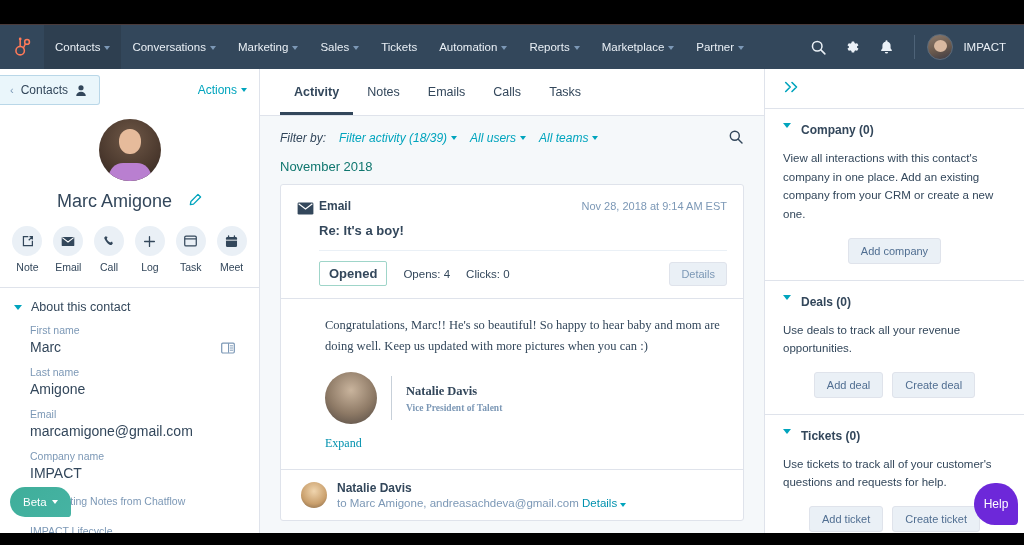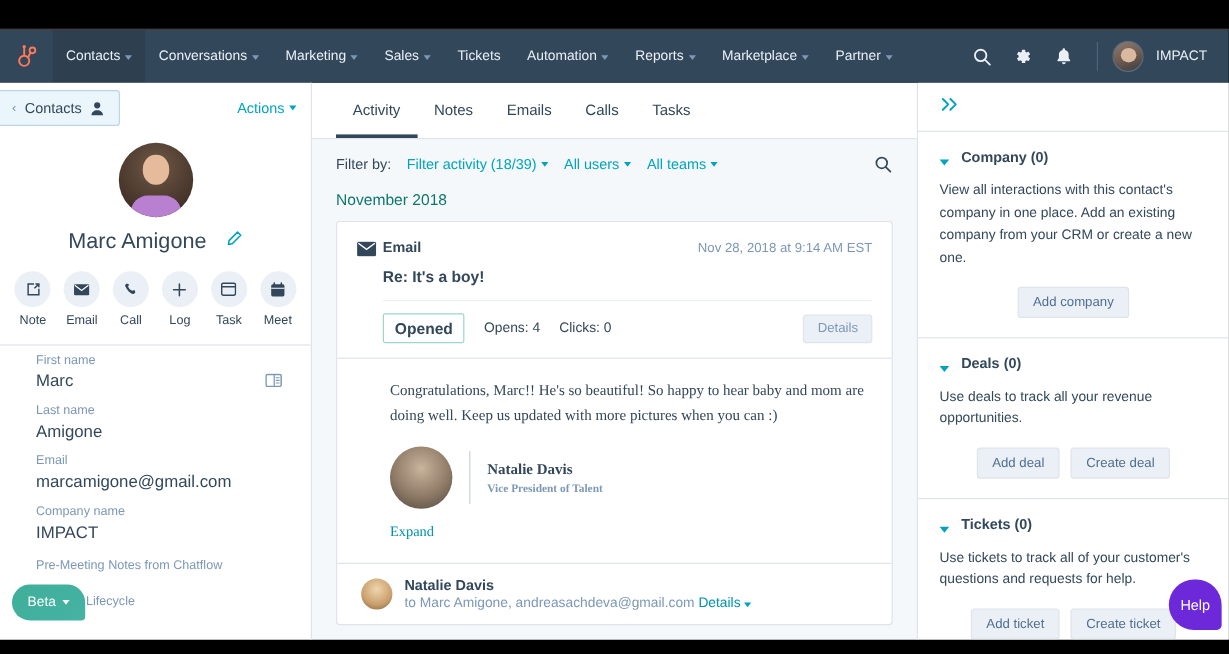--- a/index.html
+++ b/index.html
@@ -172,24 +172,24 @@
     border-right: 1px solid #dfe3eb;
     display:flex; flex-direction: column; overflow: hidden;
   }
   .tabs-wrap { background: #fff; border-bottom: 1px solid #dfe3eb; }
   .tabs { display: flex; padding: 0 20px; }
   .tab {
     font-size: 12.5px; color: #33475b; padding: 16px 14px 13px;
     cursor: pointer; border-bottom: 3px solid transparent;
     white-space: nowrap;
   }
-  .tab.active { font-weight: normal; border-bottom-color: #33475b; }
+  .tab.active { font-weight: bold; border-bottom-color: #33475b; }
   .filter-bar {
-    display: flex; align-items: center; gap: 13px;
-    padding: 13px 20px 12px; font-size: 12px; color: #33475b;
+    display: flex; align-items: flex-end; gap: 13px;
+    padding: 13px 20px 12px; font-size: 12px; color: #33475b; font-style: italic;
   }
   .filter-link { color: #00a4bd; cursor: pointer; display:flex; align-items:center; gap:4px; }
   .filter-search { margin-left: auto; cursor: pointer; display:flex; }
   .month-hdr { font-size: 13px; color: #0f766e; padding: 2px 20px 10px; }
   .scroll-area { flex: 1 1 auto; overflow: hidden; }
 
   .email-card {
     background: #fff; border: 1px solid #dfe3eb; border-radius: 3px;
     margin: 0 20px;
   }
@@ -244,21 +244,21 @@
   .from-to .det { color: #0091ae; cursor: pointer; }
 
   
   .right {
     width: 259px; flex: 0 0 259px; background: #fff;
     overflow: hidden; position: relative;
   }
   .collapse-row { padding: 11px 0 10px 18px; border-bottom: 1px solid #dfe3eb; }
   .panel { border-bottom: 1px solid #dfe3eb; padding: 14px 18px 16px; }
   .panel-hdr {
-    display: flex; align-items: flex-end; gap: 10px;
+    display: flex; align-items: flex-start; gap: 10px;
     font-size: 12px; color: #33475b; font-weight: bold; cursor: pointer;
   }
   .panel-desc {
     font-size: 11.5px; color: #33475b; line-height: 1.62; margin-top: 12px;
   }
   .panel-btns { display: flex; justify-content: center; gap: 9px; margin-top: 14px; }
   .pbtn {
     font-size: 11px; color: #506e91; background: #eaf0f6;
     border: 1px solid #dfe3eb; border-radius: 3px;
     padding: 6px 12px; cursor: pointer; white-space: nowrap;
@@ -435,20 +435,24 @@
             <path d="M4.4 1v2.8M11.6 1v2.8" stroke="#33475b" stroke-width="1.6" stroke-linecap="round"></path>
             <path d="M1.2 6.4h13.6" stroke="#fff" stroke-width="1.1"></path>
           </svg>
         </div>
         <span class="lbl">Meet</span>
       </div>
     </div>
 
     <div class="sect-divider"></div>
 
+    <div class="about-hdr">
+      <i class="chev"></i>
+      <span>About this contact</span>
+    </div>
 
     <div class="fields">
       <div class="card-icon">
         <svg width="14" height="12" viewBox="0 0 16 13">
           <rect x="0.8" y="0.8" width="14.4" height="11.4" rx="1.3" fill="none" stroke="#7c98b6" stroke-width="1.4"></rect>
           <path d="M8.6 1v11" stroke="#7c98b6" stroke-width="1.2"></path>
           <path d="M10.1 4h3.6M10.1 6.5h3.6M10.1 9h3.6" stroke="#7c98b6" stroke-width="1.1"></path>
         </svg>
       </div>
       <div class="field">

